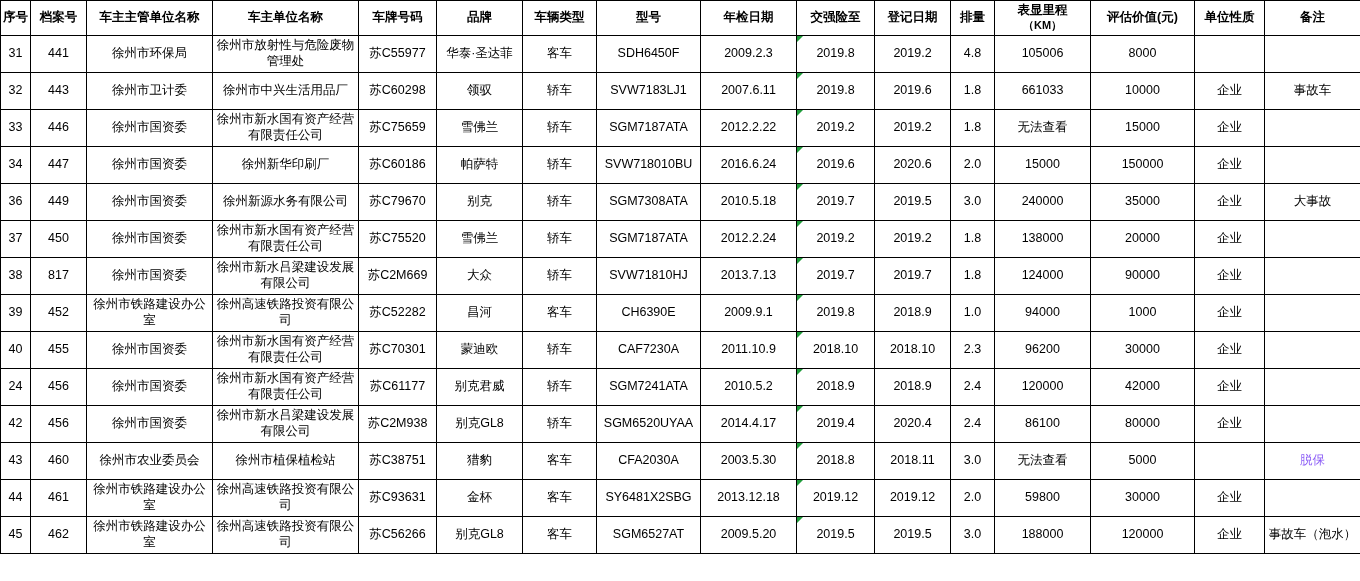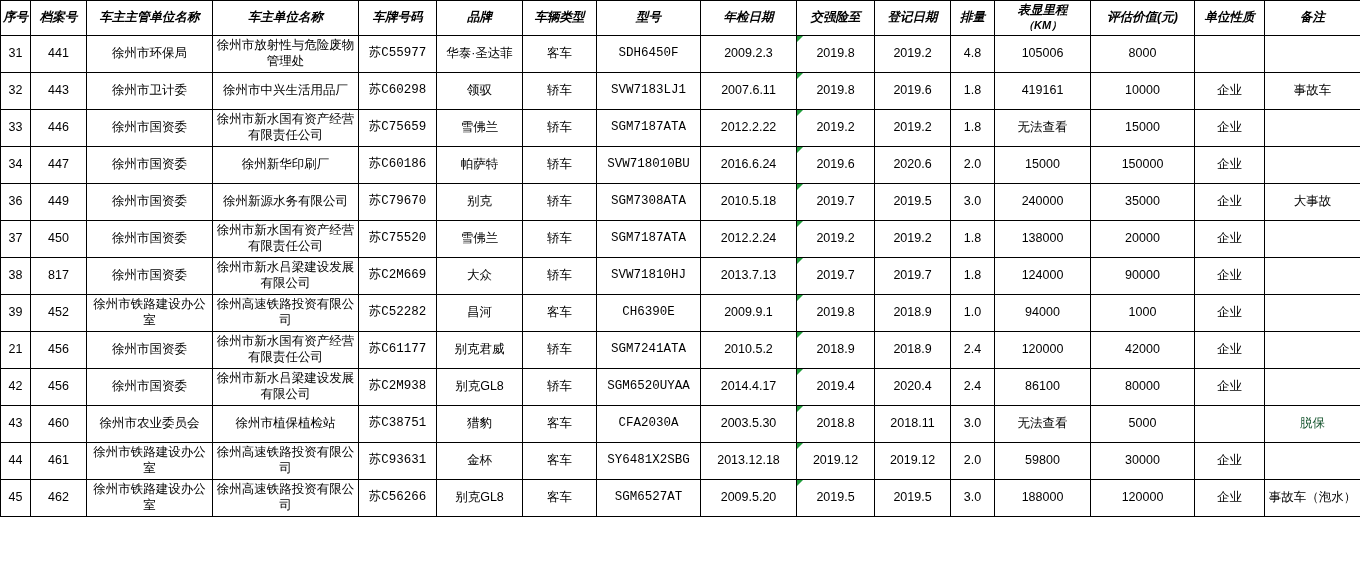--- a/index.html
+++ b/index.html
@@ -27,21 +27,20 @@
     padding: 2px 2px;
     font-size: 12.5px;
     line-height: 1.25;
     word-break: break-word;
     overflow: hidden;
   }
   table.sheet th {
     font-weight: bold;
     height: 30px;
     font-size: 12.5px;
-    font-style: italic;
   }
   table.sheet td {
     height: 32px;
   }
   
   col.c0  { width: 30px; }
   col.c1  { width: 56px; }
   col.c2  { width: 126px; }
   col.c3  { width: 146px; }
   col.c4  { width: 78px; }
@@ -55,35 +54,35 @@
   col.c12 { width: 96px; }
   col.c13 { width: 104px; }
   col.c14 { width: 70px; }
   col.c15 { width: 96px; }
 
   .hdr-mileage .sub {
     display: block;
     font-size: 11px;
   }
   .red {
-    color: #14532d;
+    color: #8b5cf6;
   }
   
   .mark {
     position: relative;
   }
   .mark::before {
     content: "";
     position: absolute;
     top: 0;
     left: 0;
     border-top: 6px solid #1f9c3a;
     border-right: 6px solid transparent;
   }
-  .nowrap { white-space: nowrap; font-family: Liberation Mono, monospace; }
+  .nowrap { white-space: nowrap; }
 </style>
 </head>
 <body>
 
 <table class="sheet">
   <colgroup>
     <col class="c0">
       <col class="c1">
       <col class="c2">
       <col class="c3">
@@ -148,21 +147,21 @@
         <td>徐州市卫计委</td>
         <td>徐州市中兴生活用品厂</td>
         <td class="nowrap">苏C60298</td>
         <td>领驭</td>
         <td>轿车</td>
         <td class="nowrap">SVW7183LJ1</td>
         <td>2007.6.11</td>
         <td class="mark">2019.8</td>
         <td>2019.6</td>
         <td>1.8</td>
-        <td>419161</td>
+        <td>661033</td>
         <td>10000</td>
         <td>企业</td>
         <td>事故车</td>
       </tr>
       <tr>
         <td>33</td>
         <td>446</td>
         <td>徐州市国资委</td>
         <td>徐州市新水国有资产经营有限责任公司</td>
         <td class="nowrap">苏C75659</td>
@@ -262,21 +261,39 @@
         <td>2009.9.1</td>
         <td class="mark">2019.8</td>
         <td>2018.9</td>
         <td>1.0</td>
         <td>94000</td>
         <td>1000</td>
         <td>企业</td>
         <td></td>
       </tr>
       <tr>
-        <td>21</td>
+        <td>40</td>
+        <td>455</td>
+        <td>徐州市国资委</td>
+        <td>徐州市新水国有资产经营有限责任公司</td>
+        <td class="nowrap">苏C70301</td>
+        <td>蒙迪欧</td>
+        <td>轿车</td>
+        <td class="nowrap">CAF7230A</td>
+        <td>2011.10.9</td>
+        <td class="mark">2018.10</td>
+        <td>2018.10</td>
+        <td>2.3</td>
+        <td>96200</td>
+        <td>30000</td>
+        <td>企业</td>
+        <td></td>
+      </tr>
+      <tr>
+        <td>24</td>
         <td>456</td>
         <td>徐州市国资委</td>
         <td>徐州市新水国有资产经营有限责任公司</td>
         <td class="nowrap">苏C61177</td>
         <td>别克君威</td>
         <td>轿车</td>
         <td class="nowrap">SGM7241ATA</td>
         <td>2010.5.2</td>
         <td class="mark">2018.9</td>
         <td>2018.9</td>

